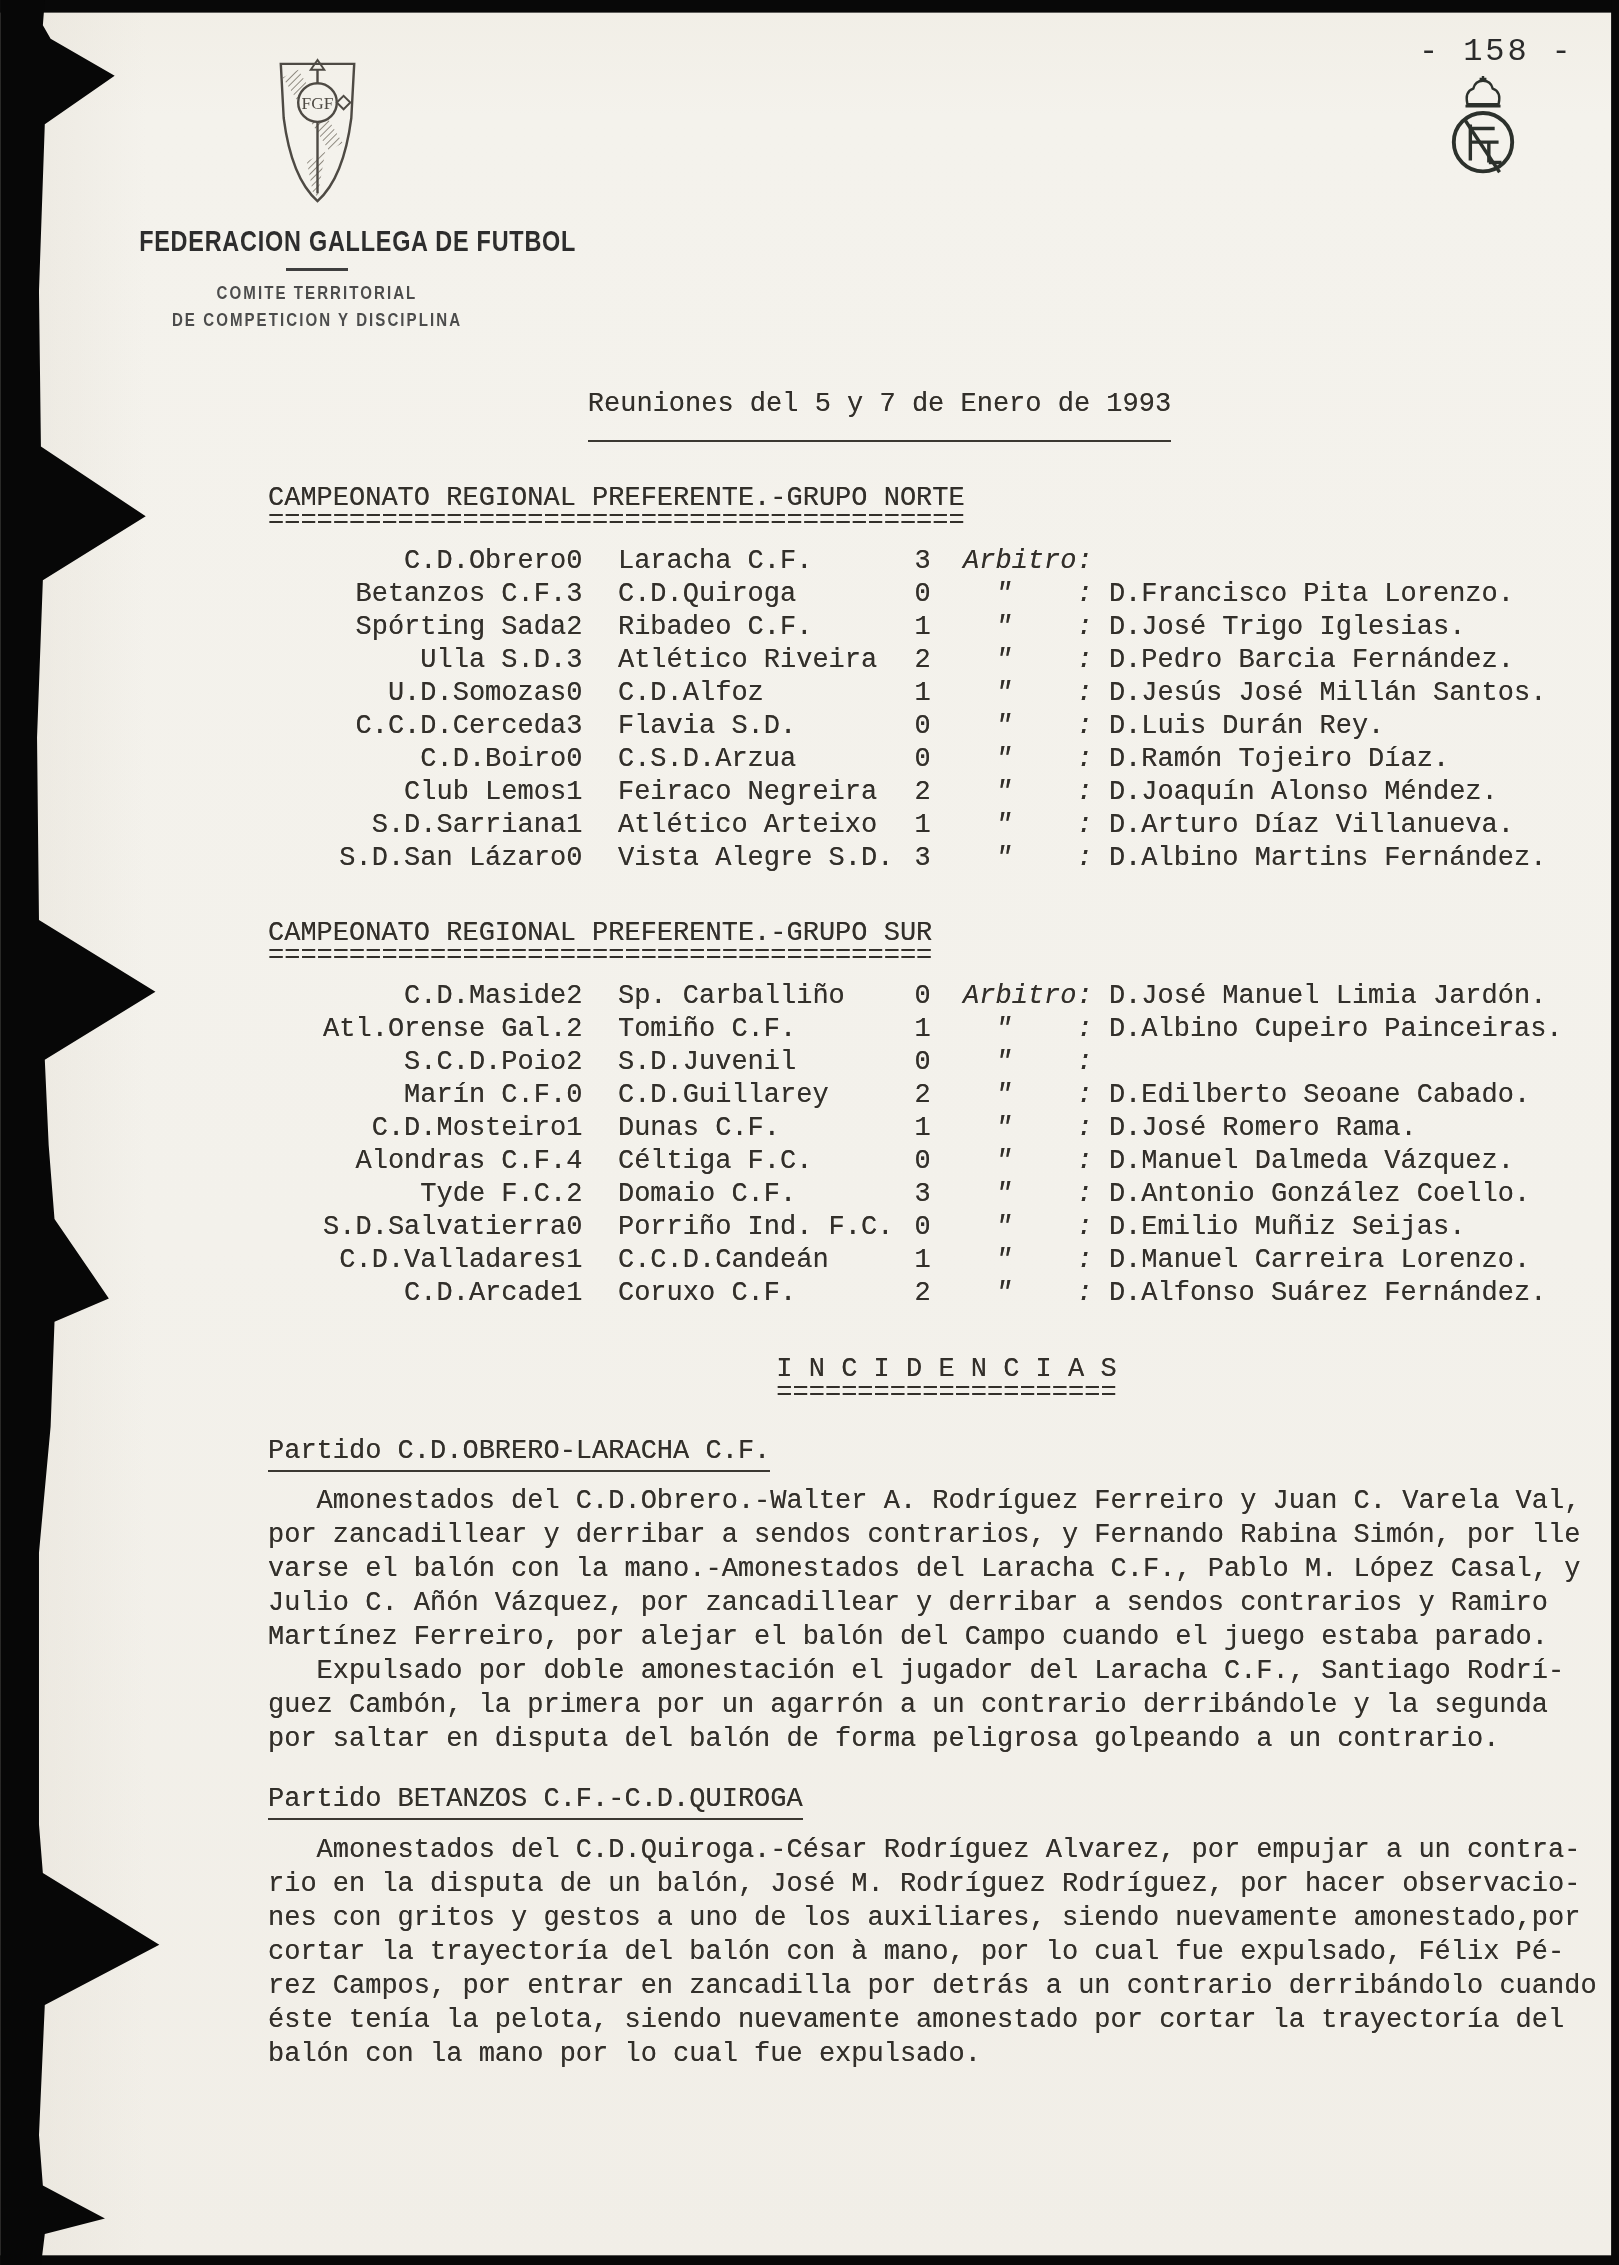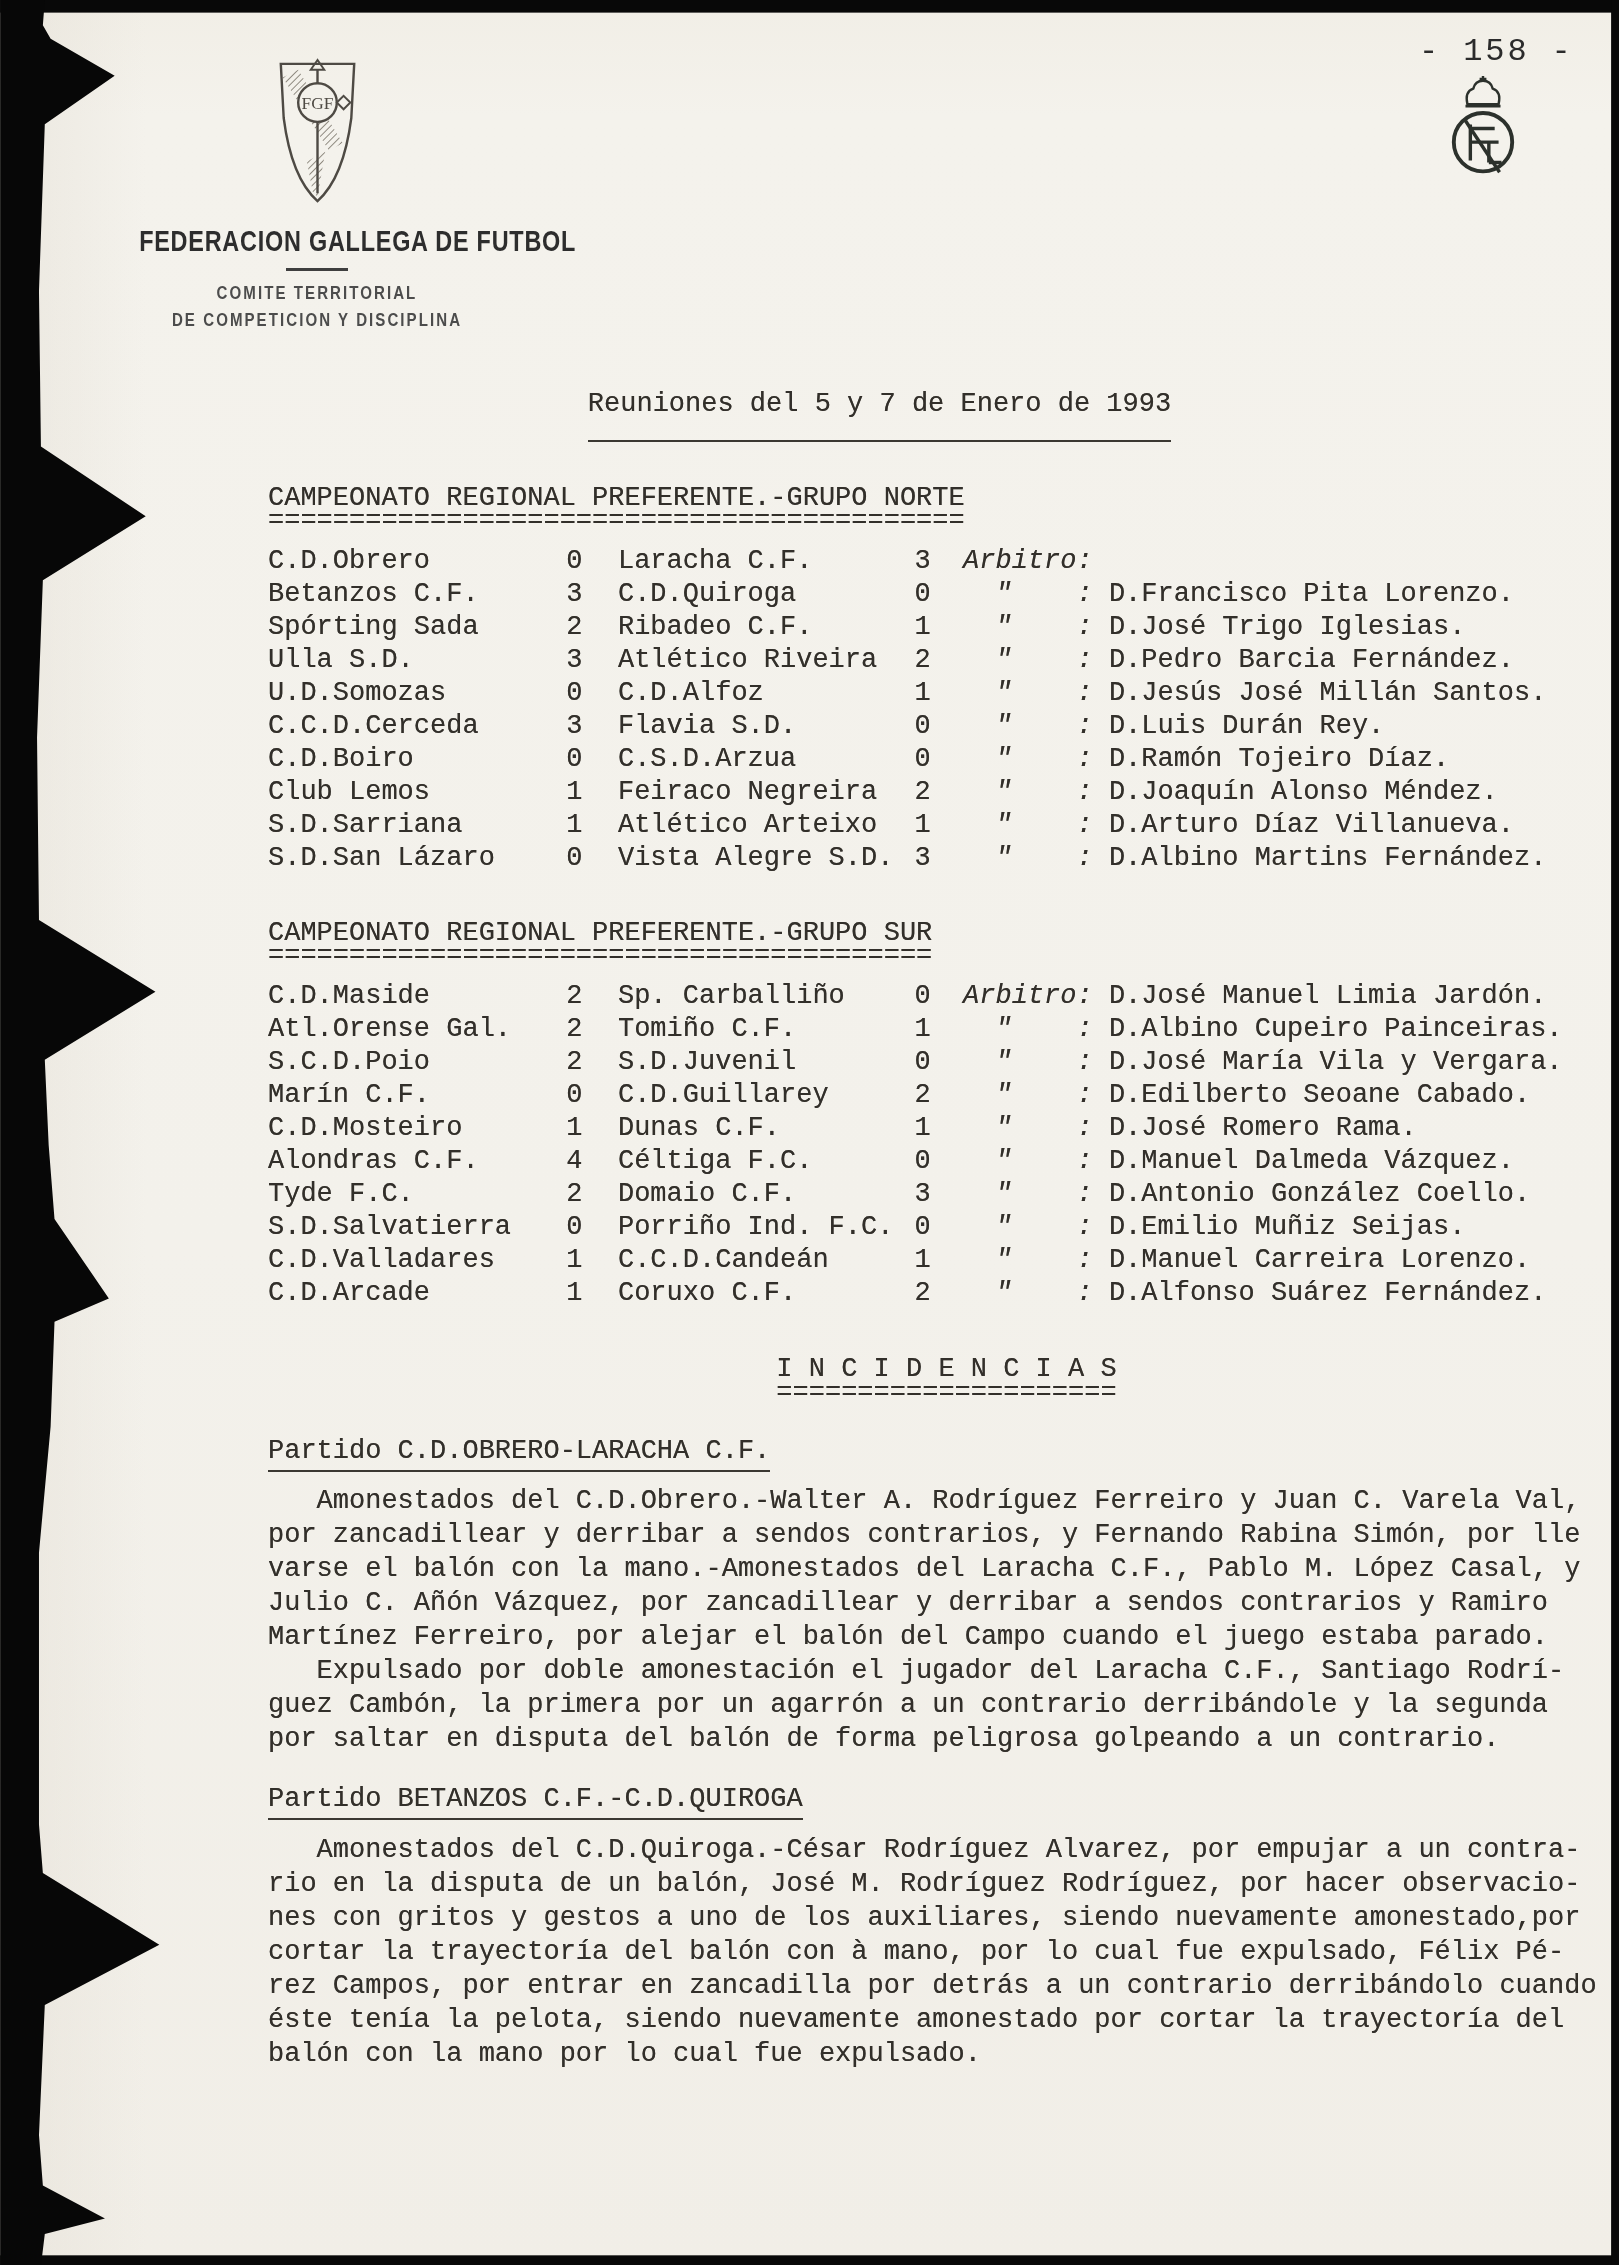--- a/index.html
+++ b/index.html
@@ -37,21 +37,21 @@
     position:absolute;left:268px;top:388px;width:1357px;z-index:10;
     font-size:27px;line-height:33px;
     text-shadow:0 0 0.6px rgba(46,42,36,.65);
   }
   .title-wrap{width:1223px;text-align:center;margin-bottom:41px;}
   .doc-title{display:inline-block;border-bottom:2.9px solid #3b3832;padding-bottom:19px;white-space:pre;}
   .section-heading{white-space:pre;line-height:31px;}
   .rule{white-space:pre;line-height:14.6px;margin-bottom:16.5px;overflow:hidden;}
   .matches{margin-bottom:43px;}
   .match-row{display:flex;white-space:pre;}
-  .col-home{width:18.4ch;}
+  .col-home{width:18.4ch;text-align:right;}
   .col-hs{width:3.2ch;}
   .col-away{width:18.3ch;}
   .col-as{width:3ch;}
   .col-reflabel{width:9ch;white-space:pre;font-style:italic;}
   .inc-head-wrap{text-align:center;margin:35px 0 33px;}
   .inc-heading-line{white-space:pre;line-height:33px;}
   .inc-rule{white-space:pre;line-height:15.5px;}
   .inc-item{margin-bottom:27px;}
   .inc-item-heading{display:inline-block;border-bottom:2.9px solid #3b3832;padding-bottom:1.9px;margin-bottom:12.6px;white-space:pre;}
   .inc-body{white-space:pre-wrap;line-height:34px;}
@@ -219,21 +219,20 @@
             <span class="col-reflabel">  "    :</span>
             <span class="col-refname">D.Albino Cupeiro Painceiras.</span>
           </div>
 
           <div class="match-row">
             <span class="col-home">S.C.D.Poio</span>
             <span class="col-hs">2</span>
             <span class="col-away">S.D.Juvenil</span>
             <span class="col-as">0</span>
             <span class="col-reflabel">  "    :</span>
-            <span class="col-refname">D.José María Vila y Vergara.</span>
           </div>
 
           <div class="match-row">
             <span class="col-home">Marín C.F.</span>
             <span class="col-hs">0</span>
             <span class="col-away">C.D.Guillarey</span>
             <span class="col-as">2</span>
             <span class="col-reflabel">  "    :</span>
             <span class="col-refname">D.Edilberto Seoane Cabado.</span>
           </div>

